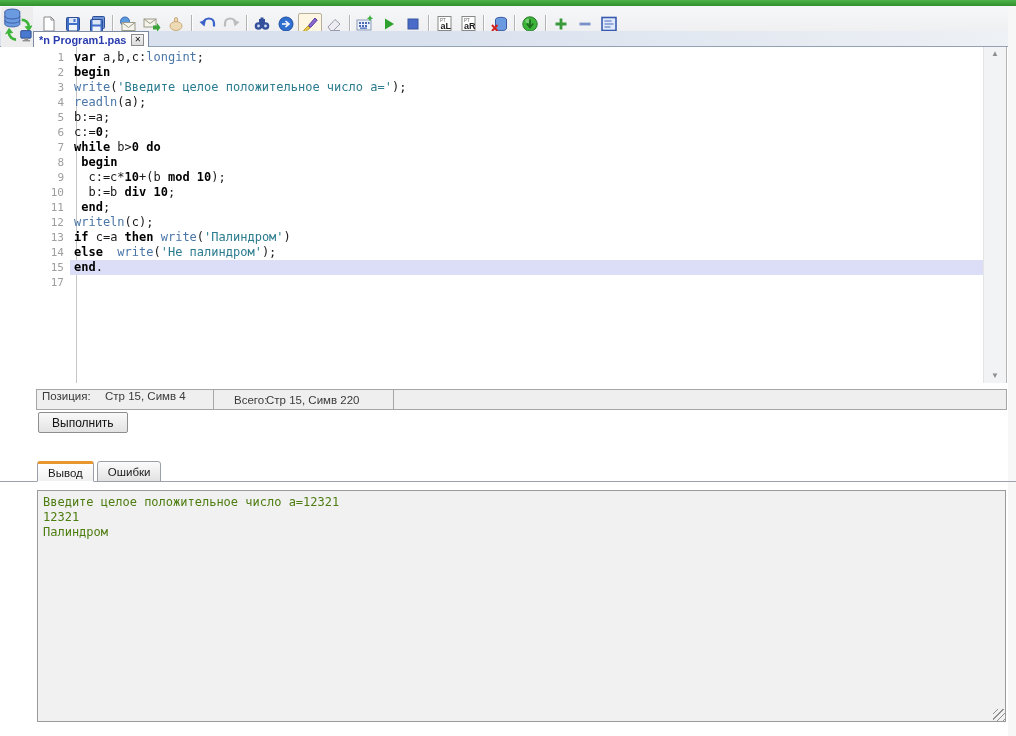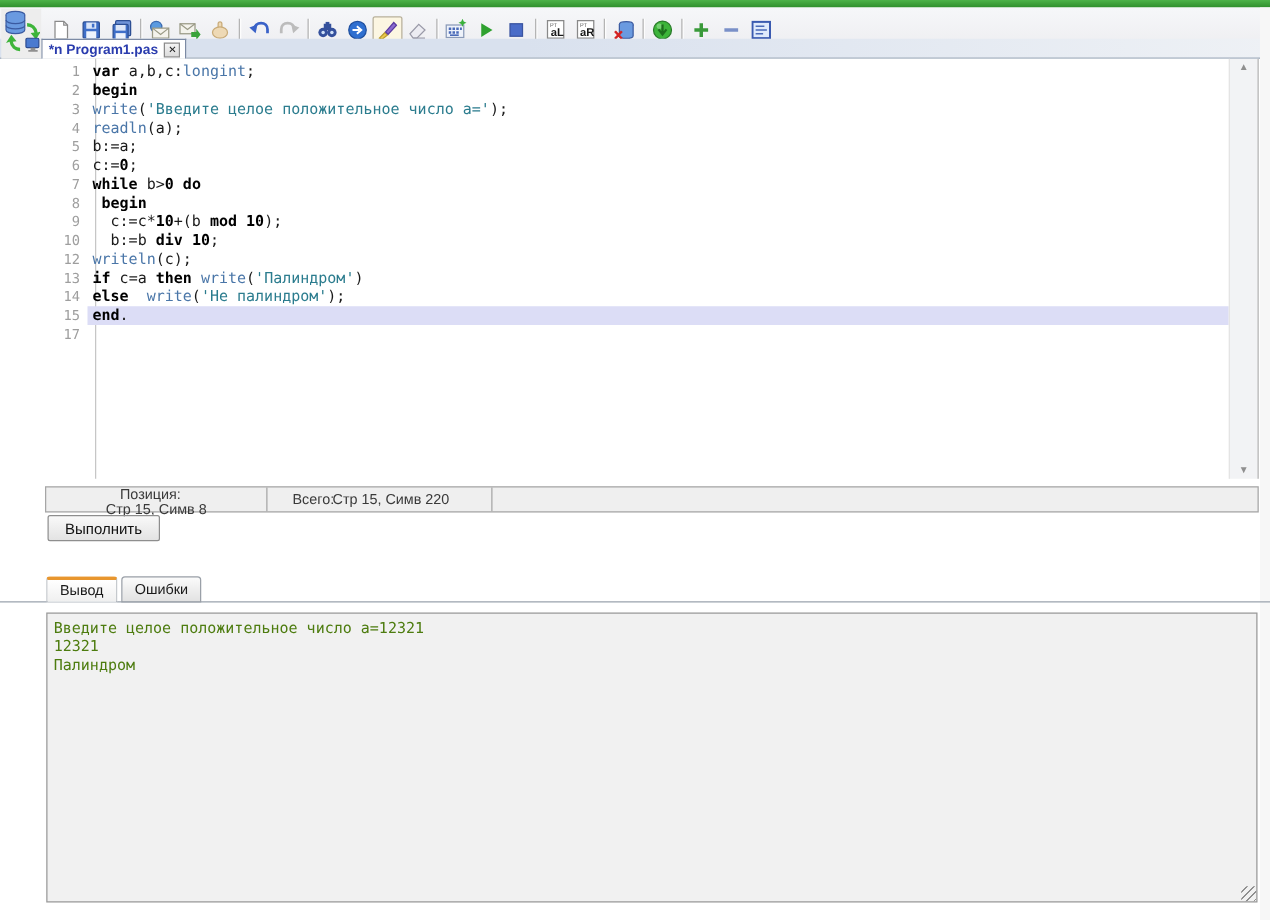--- a/index.html
+++ b/index.html
@@ -56,21 +56,21 @@
   .vscroll { position:absolute; left:983px; top:47px; width:24px; height:336px;
              background:#f2f3f5; border-left:1px solid #e4e4e4; border-right:1px solid #b5b5b5;
              display:flex; flex-direction:column; justify-content:space-between; align-items:center; }
   .scroll-arrow { font-size:8px; color:#8f8f8f; height:14px; line-height:14px; width:100%; text-align:center; }
   .right-col { position:absolute; left:1008px; top:6px; width:8px; height:730px; background:#f7f7f7; }
 
   
   .status-bar { position:absolute; left:36px; top:389px; width:971px; height:21px;
                 background:#efefef; border:1px solid #a6a6a6; display:flex; align-items:center;
                 font-size:11.5px; color:#3a3a3a; }
-  .st-cell1 { width:176px; display:flex; align-items:center; height:100%;flex-direction:column; }
+  .st-cell1 { width:176px; display:flex; align-items:flex-start; height:100%; }
   .st-cell2 { width:179px; display:flex; align-items:center; height:100%; }
   .st-div { width:1px; height:100%; background:#a6a6a6; }
   .st-label1 { padding-left:5px; width:68px; }
   .st-label2 { padding-left:20px; width:52px; }
 
   
   .run-btn { position:absolute; left:38px; top:412px; height:21px; padding:0 13px;
              background:linear-gradient(#f9f9f9,#e3e3e3); border:1px solid #8e8e8e;
              border-radius:2px; font-size:12px; color:#111; font-family:"Liberation Sans",sans-serif; }
 
@@ -309,38 +309,39 @@
         <div class="line"><div class="num">1</div><div class="code"><span class="tk-kw">var</span><span class="tk-pl"> a,b,c:</span><span class="tk-fn">longint</span><span class="tk-pl">;</span></div></div>
         <div class="line"><div class="num">2</div><div class="code"><span class="tk-kw">begin</span></div></div>
         <div class="line"><div class="num">3</div><div class="code"><span class="tk-fn">write</span><span class="tk-pl">(</span><span class="tk-str">'Введите целое положительное число a='</span><span class="tk-pl">);</span></div></div>
         <div class="line"><div class="num">4</div><div class="code"><span class="tk-fn">readln</span><span class="tk-pl">(a);</span></div></div>
         <div class="line"><div class="num">5</div><div class="code"><span class="tk-pl">b:=a;</span></div></div>
         <div class="line"><div class="num">6</div><div class="code"><span class="tk-pl">c:=</span><span class="tk-num">0</span><span class="tk-pl">;</span></div></div>
         <div class="line"><div class="num">7</div><div class="code"><span class="tk-kw">while</span><span class="tk-pl"> b&gt;</span><span class="tk-num">0</span><span class="tk-pl"> </span><span class="tk-kw">do</span></div></div>
         <div class="line"><div class="num">8</div><div class="code"><span class="tk-pl"> </span><span class="tk-kw">begin</span></div></div>
         <div class="line"><div class="num">9</div><div class="code"><span class="tk-pl">  c:=c*</span><span class="tk-num">10</span><span class="tk-pl">+(b </span><span class="tk-kw">mod</span><span class="tk-pl"> </span><span class="tk-num">10</span><span class="tk-pl">);</span></div></div>
         <div class="line"><div class="num">10</div><div class="code"><span class="tk-pl">  b:=b </span><span class="tk-kw">div</span><span class="tk-pl"> </span><span class="tk-num">10</span><span class="tk-pl">;</span></div></div>
+        <div class="line"><div class="num">11</div><div class="code"><span class="tk-pl"> </span><span class="tk-kw">end</span><span class="tk-pl">;</span></div></div>
         <div class="line"><div class="num">12</div><div class="code"><span class="tk-fn">writeln</span><span class="tk-pl">(c);</span></div></div>
         <div class="line"><div class="num">13</div><div class="code"><span class="tk-kw">if</span><span class="tk-pl"> c=a </span><span class="tk-kw">then</span><span class="tk-pl"> </span><span class="tk-fn">write</span><span class="tk-pl">(</span><span class="tk-str">'Палиндром'</span><span class="tk-pl">)</span></div></div>
         <div class="line"><div class="num">14</div><div class="code"><span class="tk-kw">else</span><span class="tk-pl">  </span><span class="tk-fn">write</span><span class="tk-pl">(</span><span class="tk-str">'Не палиндром'</span><span class="tk-pl">);</span></div></div>
         <div class="line"><div class="num">15</div><div class="code hl"><span class="tk-kw">end</span><span class="tk-pl">.</span></div></div>
         <div class="line"><div class="num">17</div><div class="code"></div></div>
       </div>
   </div>
 
   <div class="vscroll">
     <div class="scroll-arrow">▲</div>
     <div class="scroll-arrow">▼</div>
   </div>
   <div class="right-col"></div>
 
   <div class="status-bar">
     <div class="st-cell1">
       <span class="st-label1">Позиция:</span>
-      <span>Стр 15, Симв 8</span>
+      <span>Стр 15, Симв 4</span>
     </div>
     <div class="st-div"></div>
     <div class="st-cell2">
       <span class="st-label2">Всего:</span>
       <span>Стр 15, Симв 220</span>
     </div>
     <div class="st-div"></div>
   </div>
 
   <button class="run-btn">Выполнить</button>

